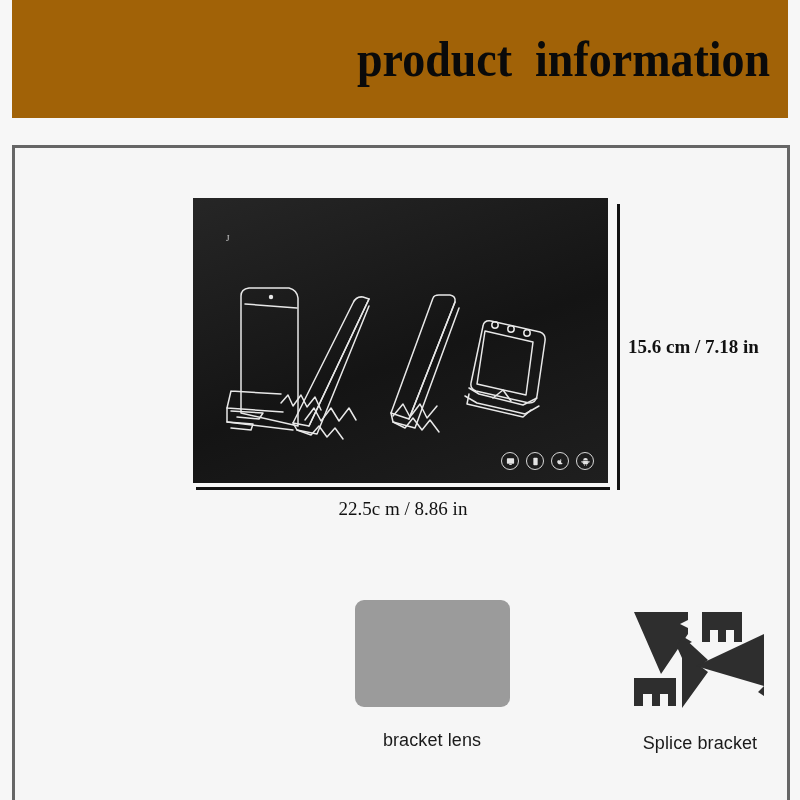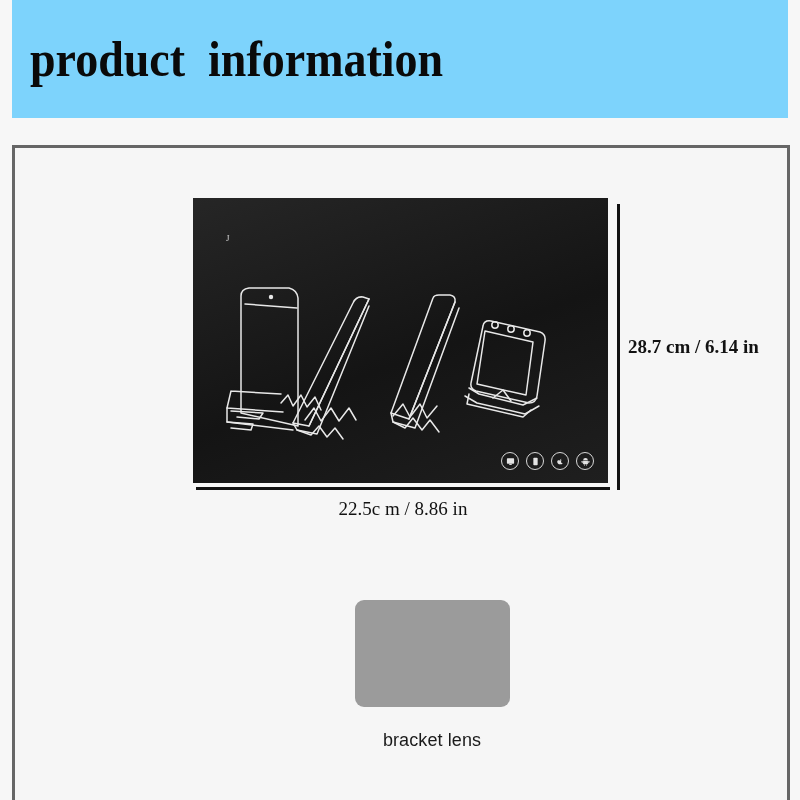--- a/index.html
+++ b/index.html
@@ -16,24 +16,24 @@
     position: relative;
   }
 
   
   .banner {
     position: absolute;
     left: 12px;
     top: 0px;
     width: 776px;
     height: 118px;
-    background: #7dd3fc;
+    background: #a16207;
     display: flex;
     align-items: center;
-    justify-content: flex-start;
+    justify-content: flex-end;
   }
   .banner-title {
     font-family: "Liberation Serif", serif;
     font-weight: bold;
     font-size: 50px;
     color: #0a0a0a;
     letter-spacing: 0px;
     transform: scaleX(0.92);
     white-space: pre;
     line-height: 1;
@@ -284,24 +284,45 @@
       </div>
     </div>
 
   </div>
 </div>
 
 <div class="dim-h-line"></div>
 <div class="dim-h-label">22.5c m / 8.86 in</div>
 
 <div class="dim-v-line"></div>
-<div class="dim-v-label">28.7 cm / 6.14 in</div>
+<div class="dim-v-label">15.6 cm / 7.18 in</div>
 
 <div class="components">
 
 
   <div class="component comp-2">
     <div class="swatch swatch-lens"></div>
     <div class="comp-label">bracket lens</div>
   </div>
 
+  <div class="component comp-3">
+    <div class="swatch swatch-bracket">
+      <svg width="140" height="118" viewBox="0 0 140 118">
+        <g fill="#2e2e2e">
+
+          <path d="M4,12 L58,12 L58,20 L50,24 L58,28 L58,34 L31,74 Z"></path>
+
+          <path d="M72,12 L112,12 L112,42 L104,42 L104,30 L96,30 L96,42 L88,42 L88,30 L80,30 L80,42 L72,42 Z"></path>
+
+          <path d="M4,78 L46,78 L46,106 L38,106 L38,94 L30,94 L30,106 L22,106 L22,94 L13,94 L13,106 L4,106 Z"></path>
+
+          <path d="M52,36 L62,42 L54,46 L62,52 L52,58 L47,47 Z"></path>
+
+          <path d="M52,36 L52,108 L78,72 L70,66 L78,60 Z"></path>
+
+          <path d="M134,34 L134,96 L128,92 L134,86 L66,66 Z"></path>
+        </g>
+      </svg>
+    </div>
+    <div class="comp-label">Splice bracket</div>
+  </div>
 
 </div>
 
 </body></html>

